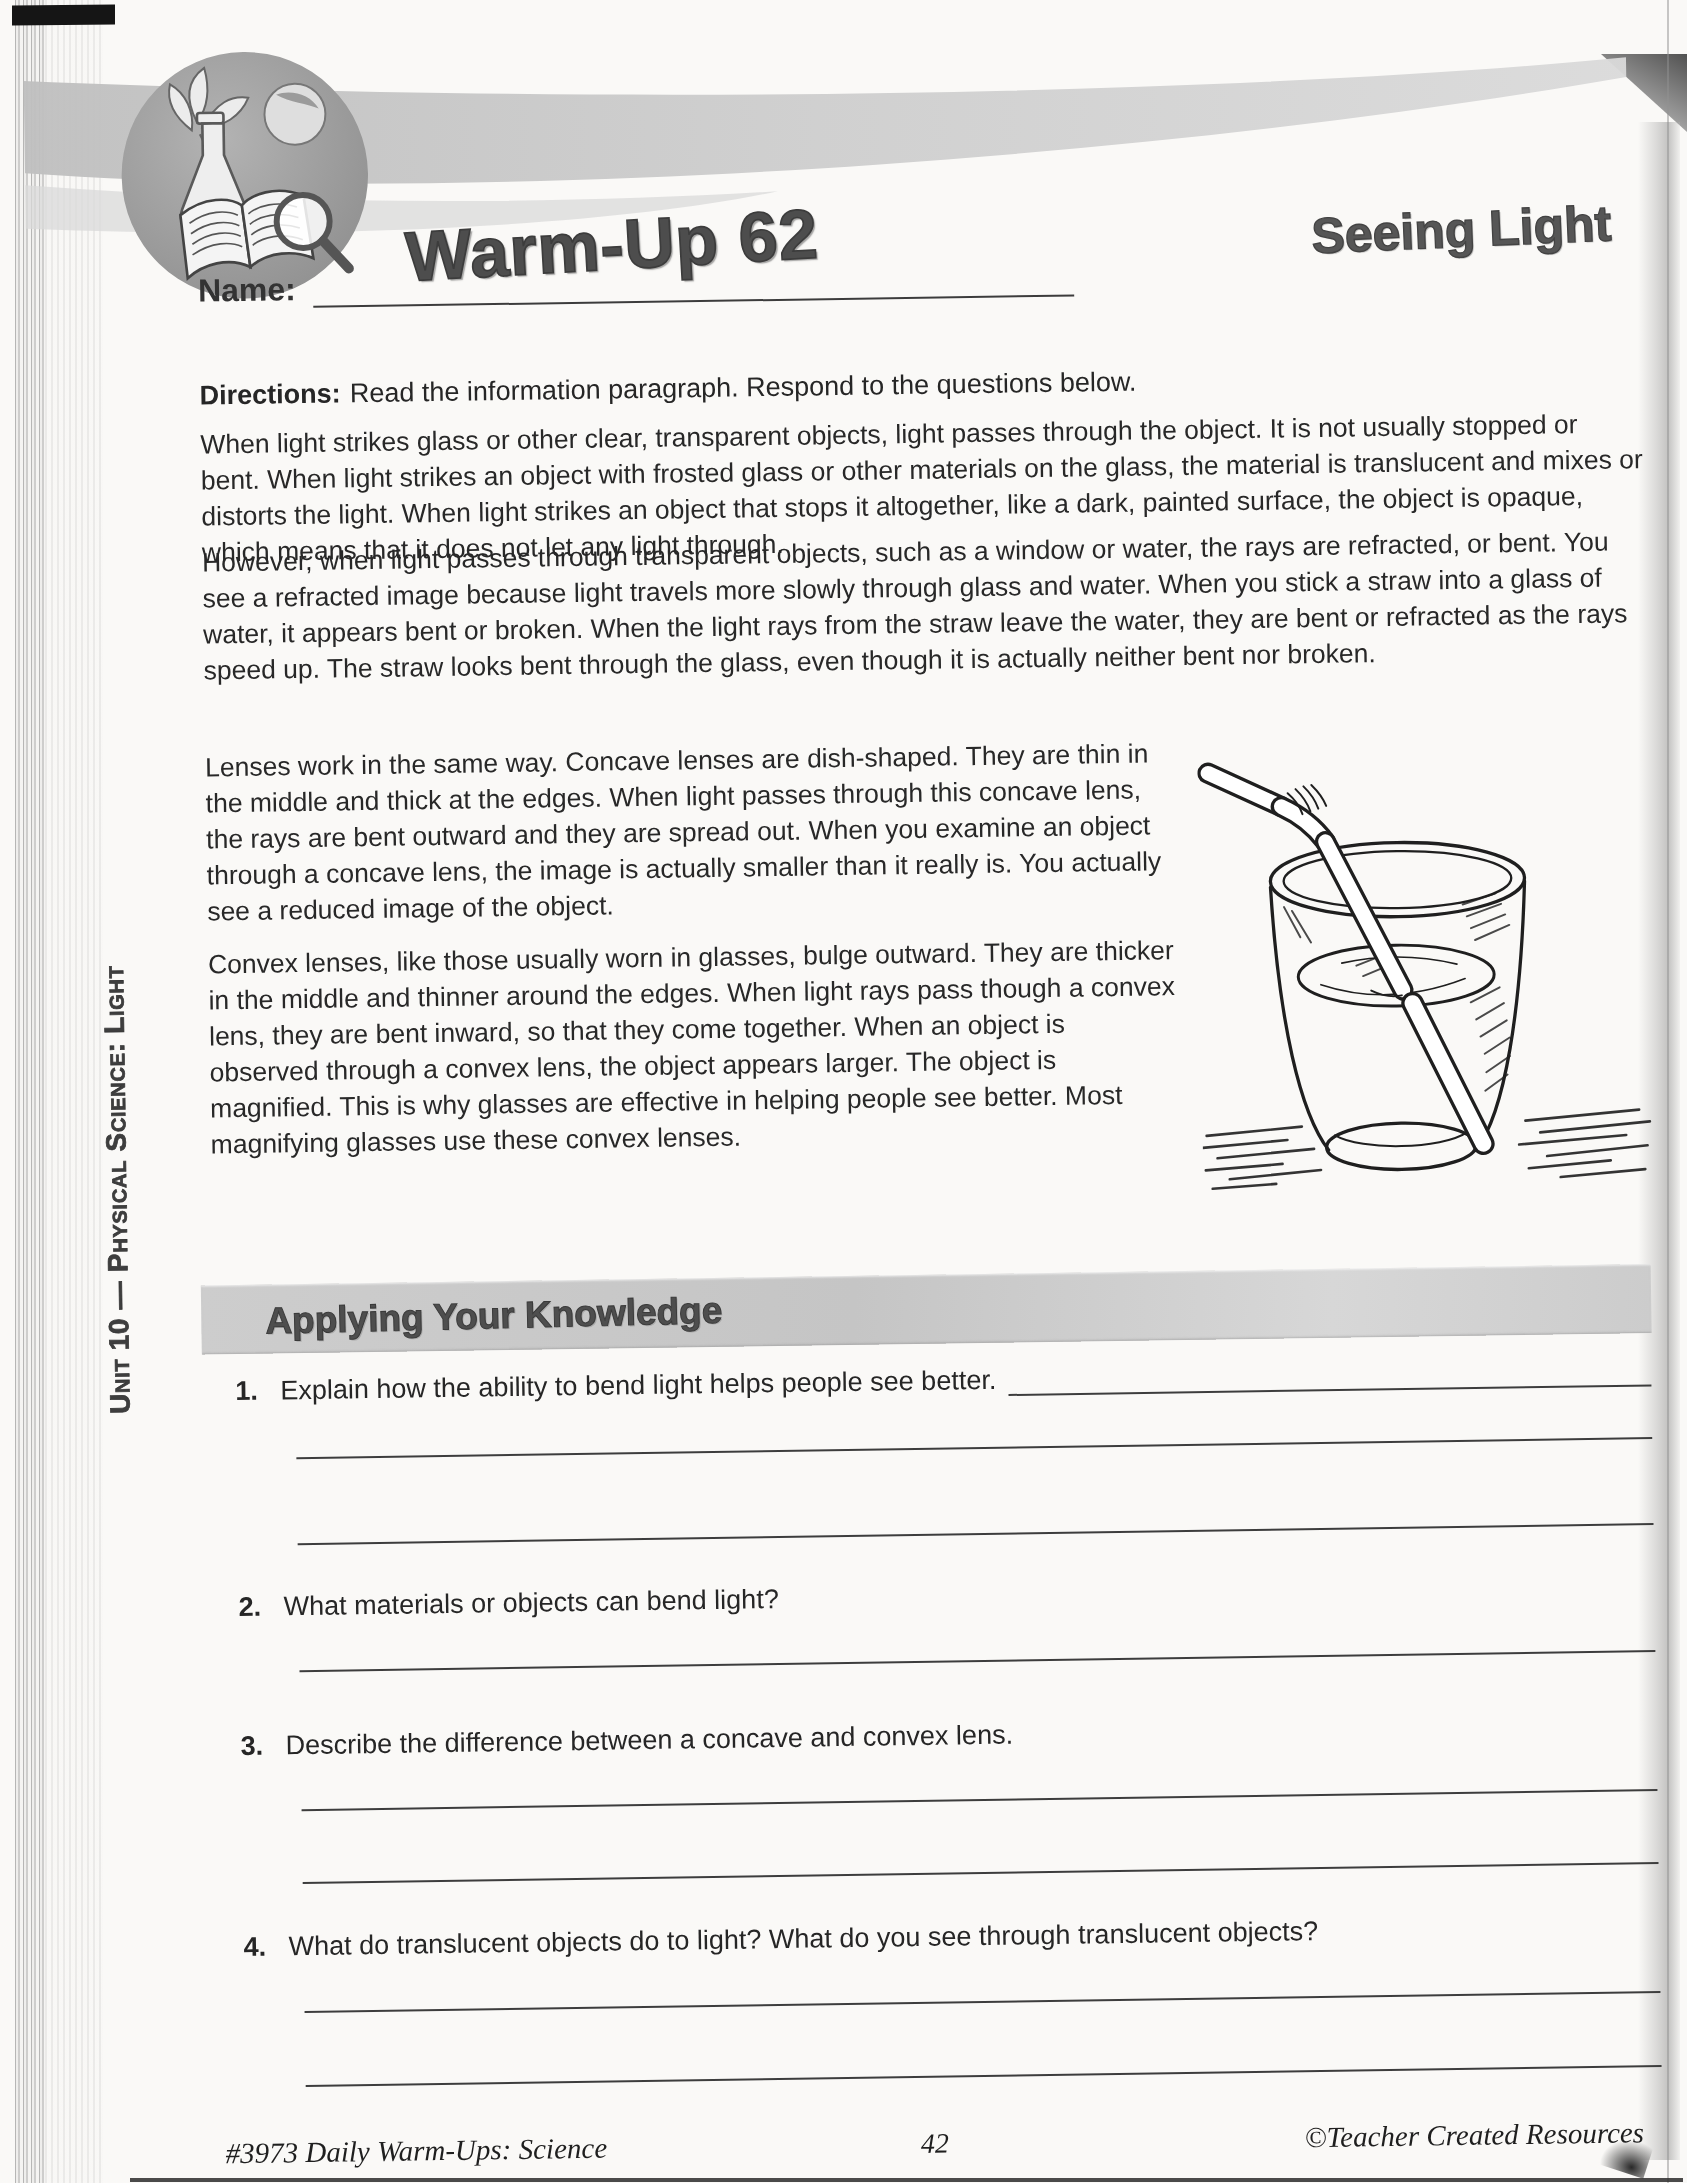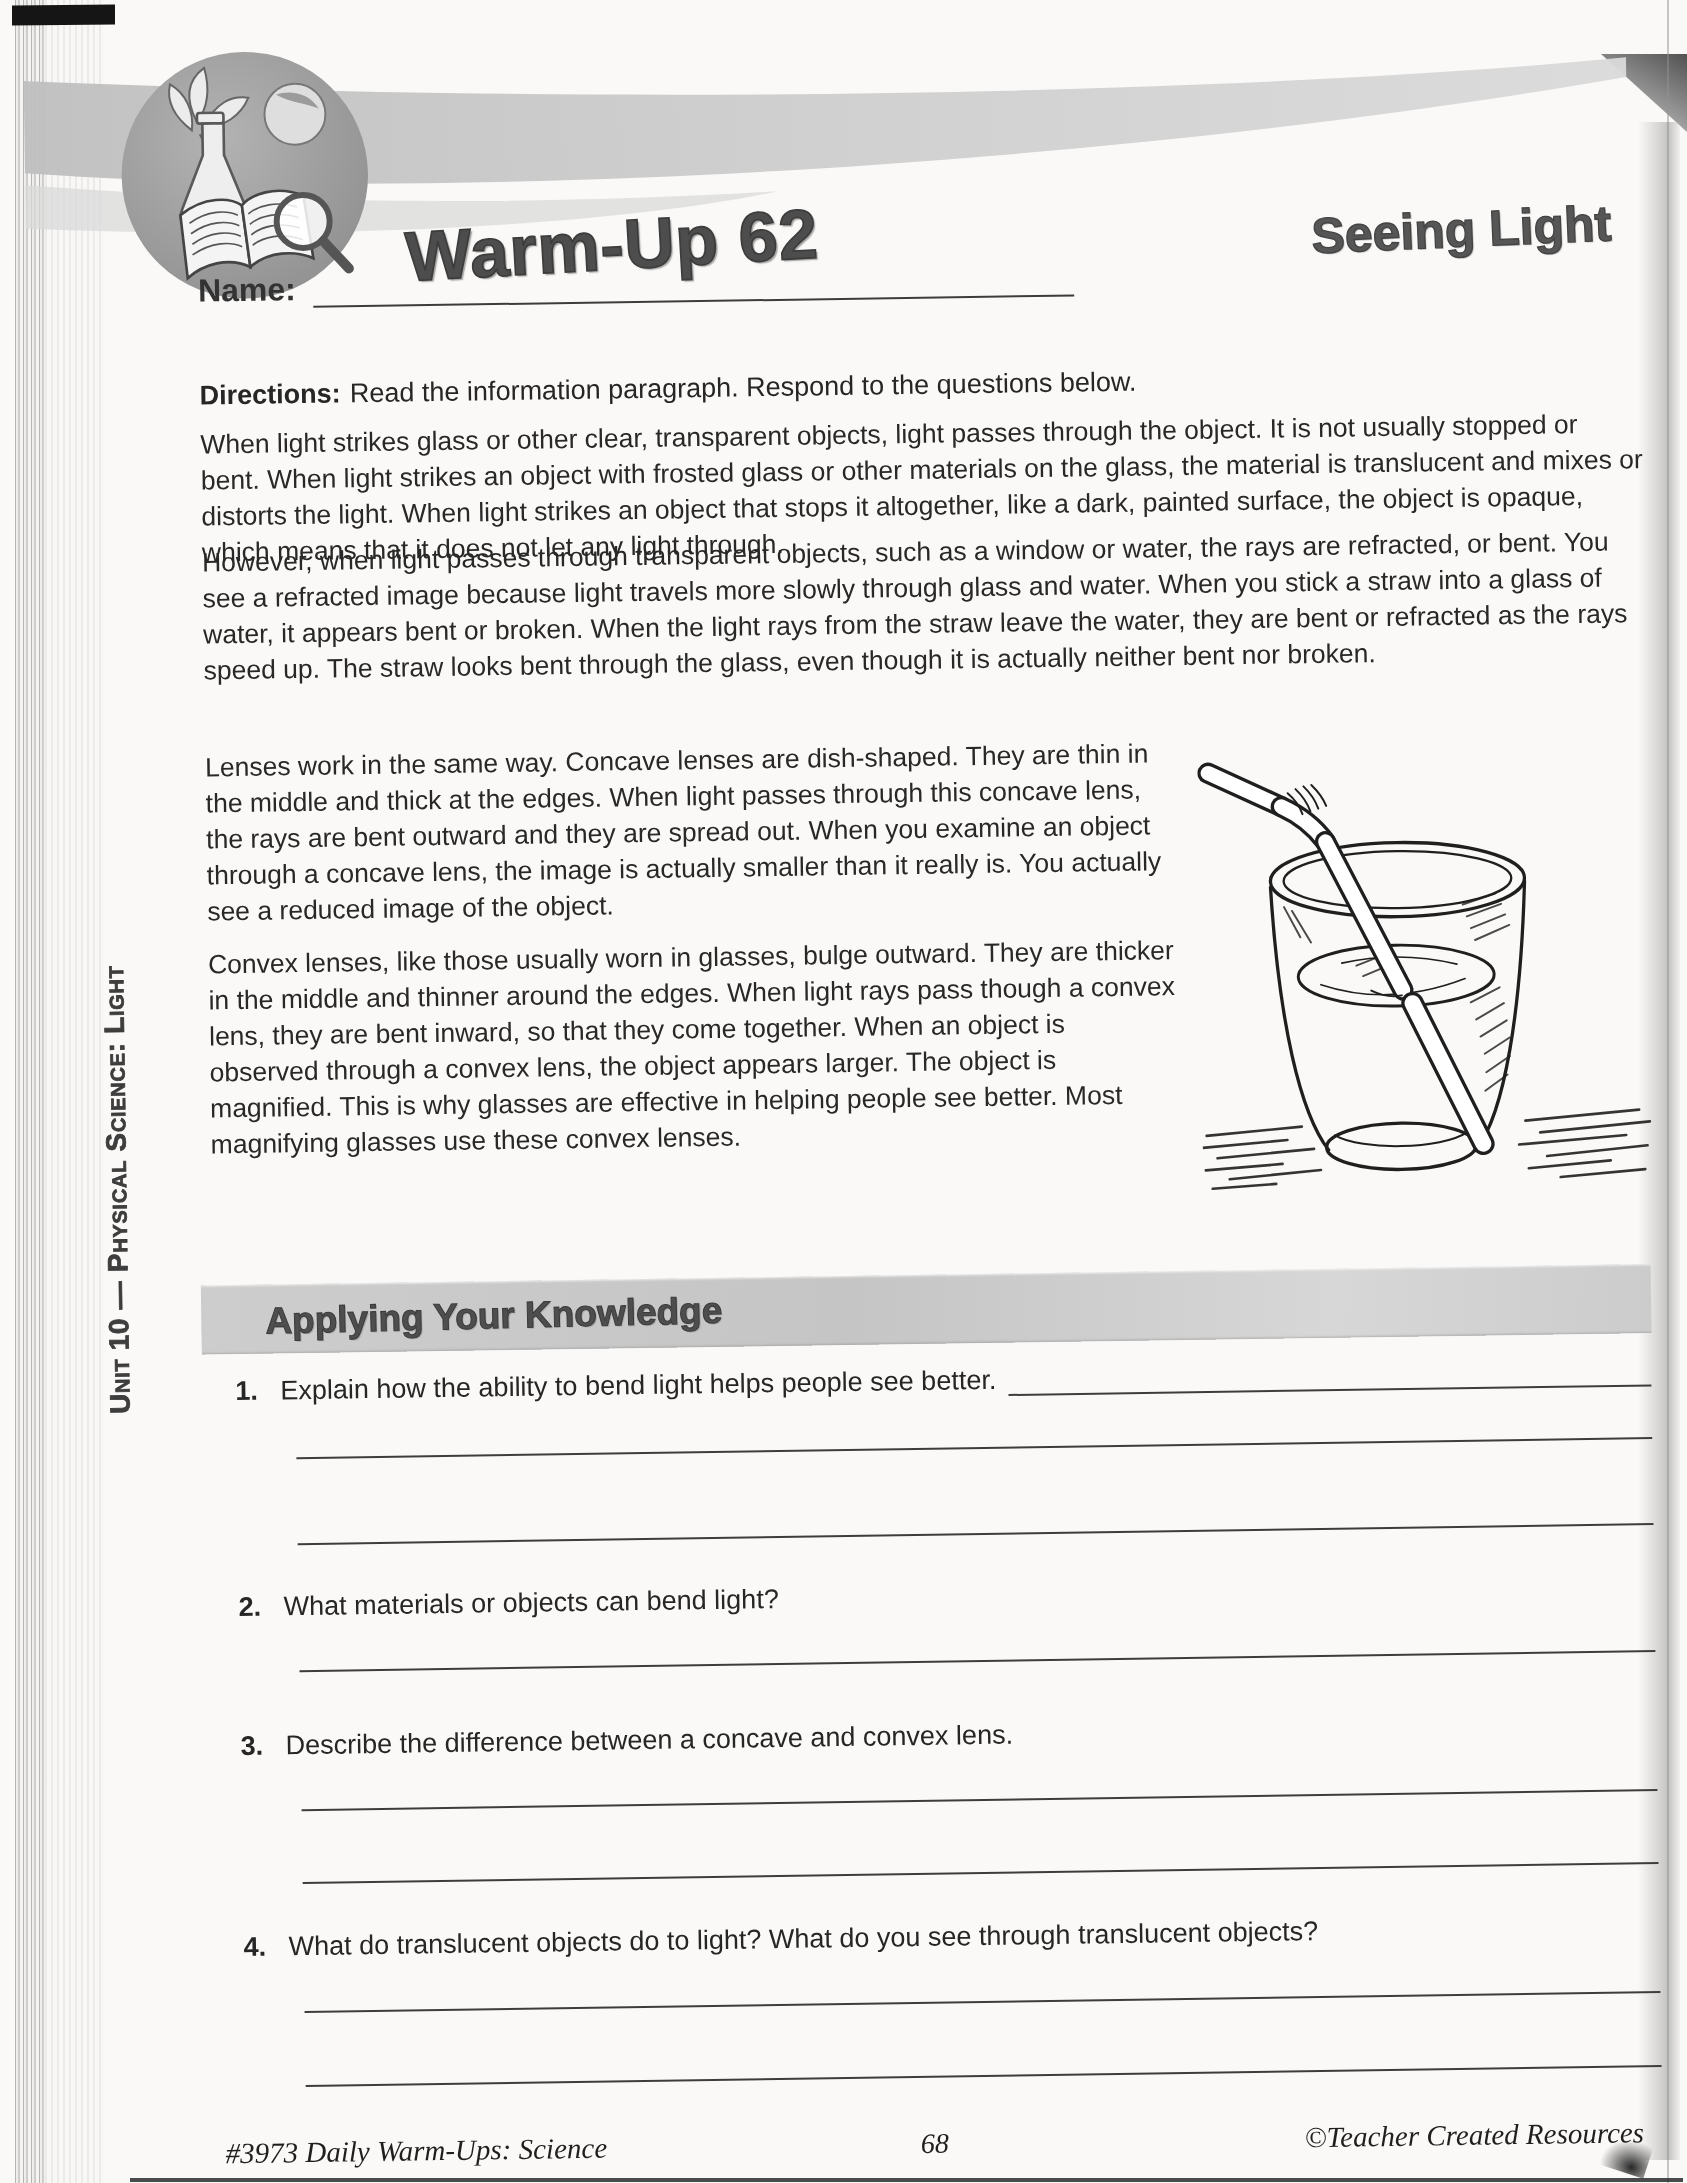--- a/index.html
+++ b/index.html
@@ -288,21 +288,21 @@
 
     <div class="question q4">
       <span class="qnum">4.</span>
       <span class="qtext">What do translucent objects do to light?  What do you see through translucent objects?</span>
     </div>
     <div class="ans-line al6"></div>
     <div class="ans-line al7"></div>
 
     <div class="footer">
       <span class="f-left">#3973 Daily Warm-Ups:  Science</span>
-      <span class="f-center">68</span>
+      <span class="f-center">42</span>
       <span class="f-right">©Teacher Created Resources</span>
     </div>
 
     <div class="sidebar-unit">Unit 10 — Physical Science: Light</div>
 
   </div>
 </div>
 
 
 </body></html>

